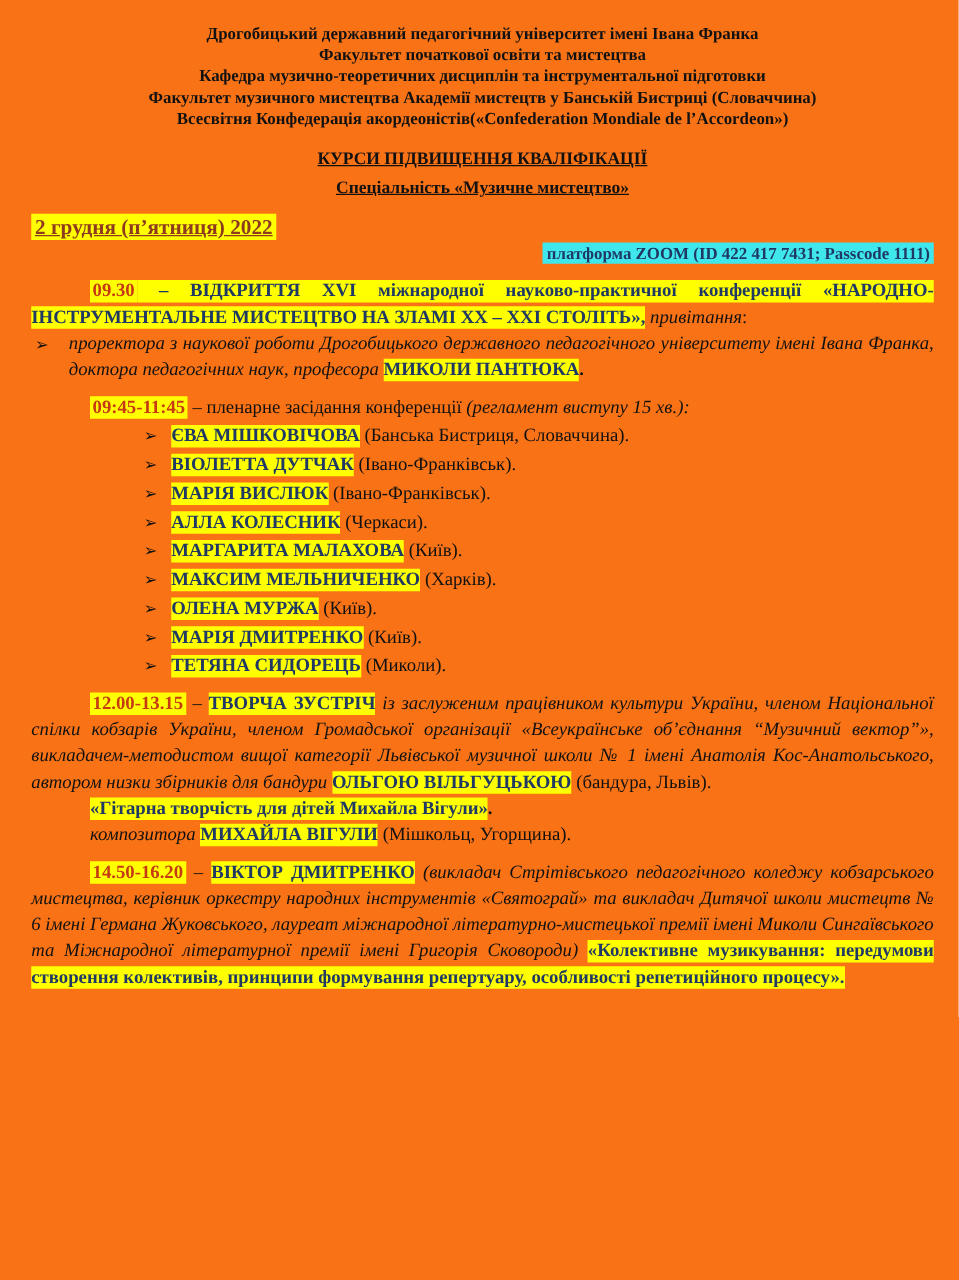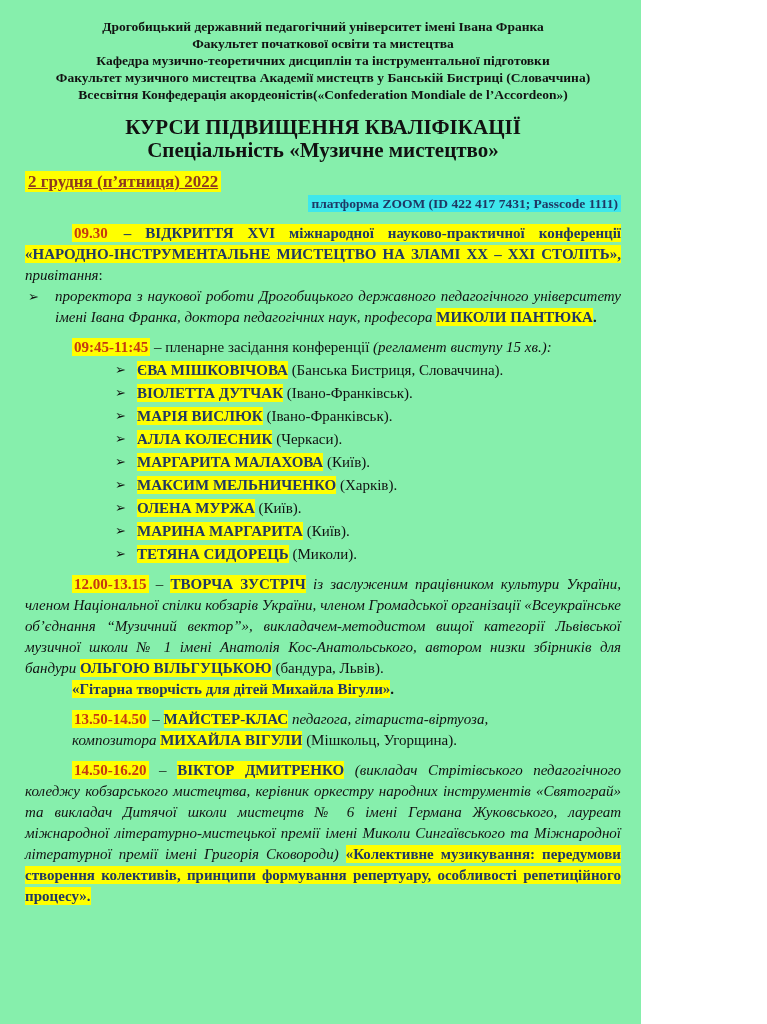--- a/index.html
+++ b/index.html
@@ -6,41 +6,42 @@
     --yellow: #FFFF00;
     --cyan: #3FE7EC;
     --navy: #1F3864;
     --time-red: #C63911;
     --date-red: #8E3A1E;
   }
   * { margin: 0; padding: 0; box-sizing: border-box; }
   html, body { background: #ffffff; }
   .page {
     position: relative;
-    width: 641px;
+    width: 767px;
     height: 1024px;
-    background: #86efac;
+    background: #f97316;
     font-family: "Liberation Serif", serif;
     color: #111111;
     overflow: hidden;
     padding: 18px 20px 0 25px;
   }
   
   .org-header { text-align: center; }
   .org-line {
     font-size: 13.5px;
     font-weight: 700;
     line-height: 17px;
     color: #111111;
   }
   .doc-title { text-align: center; margin-top: 13px; }
   .doc-title-line {
-    font-size: 21px;
+    font-size: 14px;
     font-weight: 700;
     line-height: 23px;
+    text-decoration: underline;
     color: #111111;
   }
   .date-wrap { margin-top: 9px; }
   .date-line {
     display: inline-block;
     font-size: 17px;
     font-weight: 700;
     line-height: 21px;
     color: var(--date-red);
     background: var(--yellow);
@@ -113,22 +114,21 @@
       <div class="p-para"><span class="r-time">09.30</span><span class="r-hl"> – ВІДКРИТТЯ XVI міжнародної науково-практичної конференції «НАРОДНО-ІНСТРУМЕНТАЛЬНЕ МИСТЕЦТВО НА ЗЛАМІ XX – XXI СТОЛІТЬ»,</span><span class="r-pl"> </span><span class="r-it">привітання</span><span class="r-pl">:</span></div>
       <div class="p-bullet-wide"><span class="bullet">➢</span><span class="r-it">проректора з наукової роботи Дрогобицького державного педагогічного університету імені Івана Франка, доктора педагогічних наук, професора </span><span class="r-hl">МИКОЛИ ПАНТЮКА</span><span class="r-b">.</span></div>
       <div class="p-para"><span class="r-time">09:45-11:45</span><span class="r-pl"> – пленарне засідання конференції </span><span class="r-it">(регламент виступу 15 хв.):</span></div>
       <div class="p-bullet-list"><span class="bullet">➢</span><span class="r-hl">ЄВА МІШКОВІЧОВА</span><span class="r-pl"> (Банська Бистриця, Словаччина).</span></div>
       <div class="p-bullet-list"><span class="bullet">➢</span><span class="r-hl">ВІОЛЕТТА ДУТЧАК</span><span class="r-pl"> (Івано-Франківськ).</span></div>
       <div class="p-bullet-list"><span class="bullet">➢</span><span class="r-hl">МАРІЯ ВИСЛЮК</span><span class="r-pl"> (Івано-Франківськ).</span></div>
       <div class="p-bullet-list"><span class="bullet">➢</span><span class="r-hl">АЛЛА КОЛЕСНИК</span><span class="r-pl"> (Черкаси).</span></div>
       <div class="p-bullet-list"><span class="bullet">➢</span><span class="r-hl">МАРГАРИТА МАЛАХОВА</span><span class="r-pl"> (Київ).</span></div>
       <div class="p-bullet-list"><span class="bullet">➢</span><span class="r-hl">МАКСИМ МЕЛЬНИЧЕНКО</span><span class="r-pl"> (Харків).</span></div>
       <div class="p-bullet-list"><span class="bullet">➢</span><span class="r-hl">ОЛЕНА МУРЖА</span><span class="r-pl"> (Київ).</span></div>
-      <div class="p-bullet-list"><span class="bullet">➢</span><span class="r-hl">МАРИНА МАРГАРИТА</span><span class="r-pl"> (Київ).</span></div>
+      <div class="p-bullet-list"><span class="bullet">➢</span><span class="r-hl">МАРІЯ ДМИТРЕНКО</span><span class="r-pl"> (Київ).</span></div>
       <div class="p-bullet-list"><span class="bullet">➢</span><span class="r-hl">ТЕТЯНА СИДОРЕЦЬ</span><span class="r-pl"> (Миколи).</span></div>
       <div class="p-para"><span class="r-time">12.00-13.15</span><span class="r-pl"> – </span><span class="r-hl">ТВОРЧА ЗУСТРІЧ</span><span class="r-pl"> </span><span class="r-it">із заслуженим працівником культури України, членом Національної спілки кобзарів України, членом Громадської організації «Всеукраїнське об’єднання “Музичний вектор”», викладачем-методистом вищої категорії Львівської музичної школи № 1 імені Анатолія Кос-Анатольського, автором низки збірників для бандури </span><span class="r-hl">ОЛЬГОЮ ВІЛЬГУЦЬКОЮ</span><span class="r-pl"> (бандура, Львів).</span></div>
       <div class="p-cont-line"><span class="r-hl">«Гітарна творчість для дітей Михайла Вігули»</span><span class="r-b">.</span></div>
-      <div class="p-para-noj"><span class="r-time">13.50-14.50</span><span class="r-pl"> – </span><span class="r-hl">МАЙСТЕР-КЛАС</span><span class="r-it"> педагога, гітариста-віртуоза,</span></div>
       <div class="p-cont-line"><span class="r-it">композитора </span><span class="r-hl">МИХАЙЛА ВІГУЛИ</span><span class="r-pl"> (Мішкольц, Угорщина).</span></div>
       <div class="p-para"><span class="r-time">14.50-16.20</span><span class="r-pl"> – </span><span class="r-hl">ВІКТОР ДМИТРЕНКО</span><span class="r-pl"> </span><span class="r-it">(викладач Стрітівського педагогічного коледжу кобзарського мистецтва, керівник оркестру народних інструментів «Святограй» та викладач Дитячої школи мистецтв № 6 імені Германа Жуковського, лауреат міжнародної літературно-мистецької премії імені Миколи Сингаївського та Міжнародної літературної премії імені Григорія Сковороди) </span><span class="r-hl">«Колективне музикування: передумови створення колективів, принципи формування репертуару, особливості репетиційного процесу».</span></div>
     </div>
 
 </div>
 
 </body></html>

